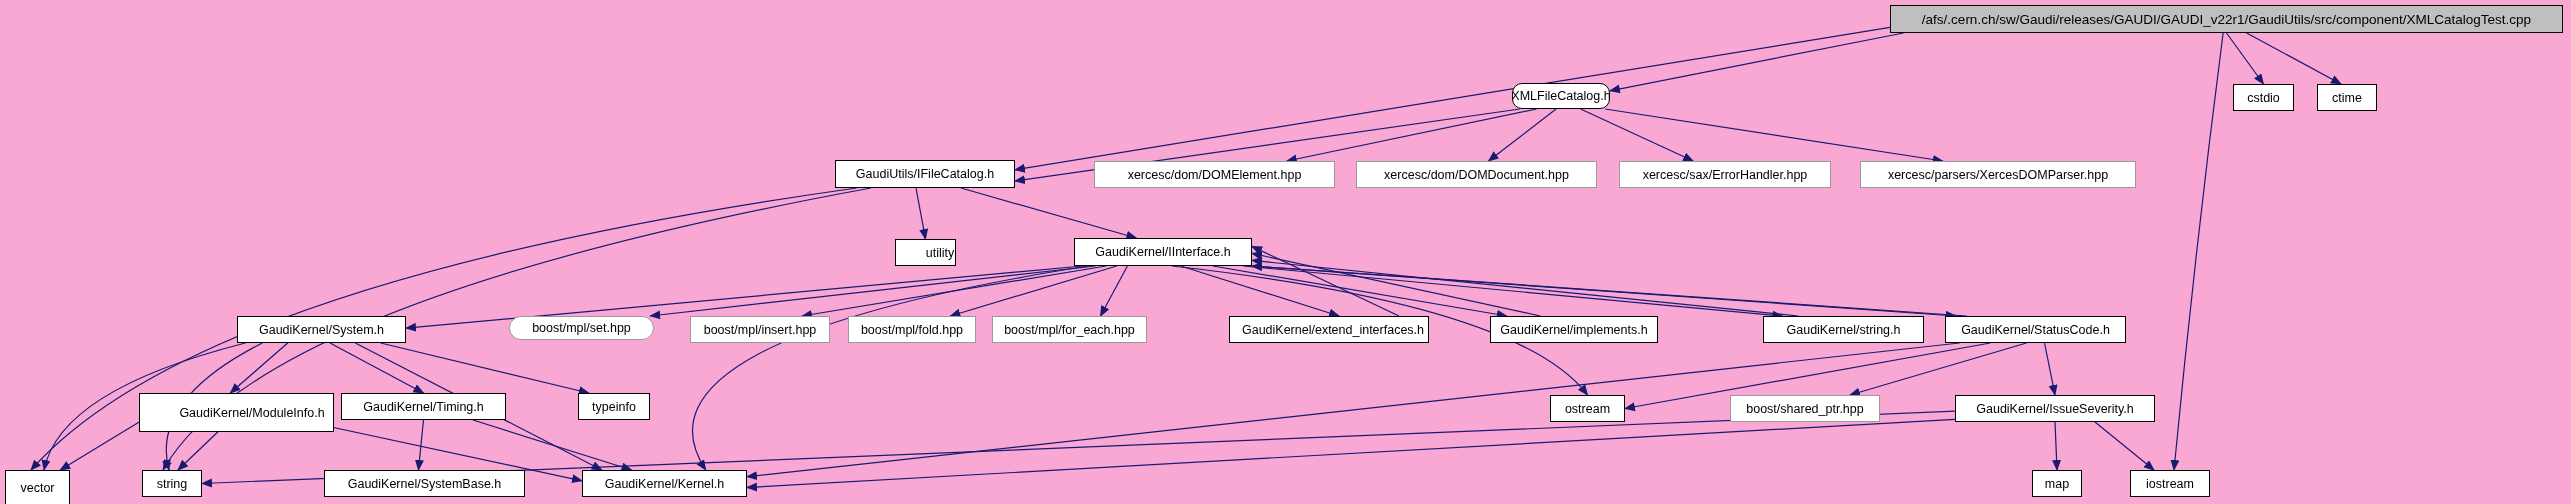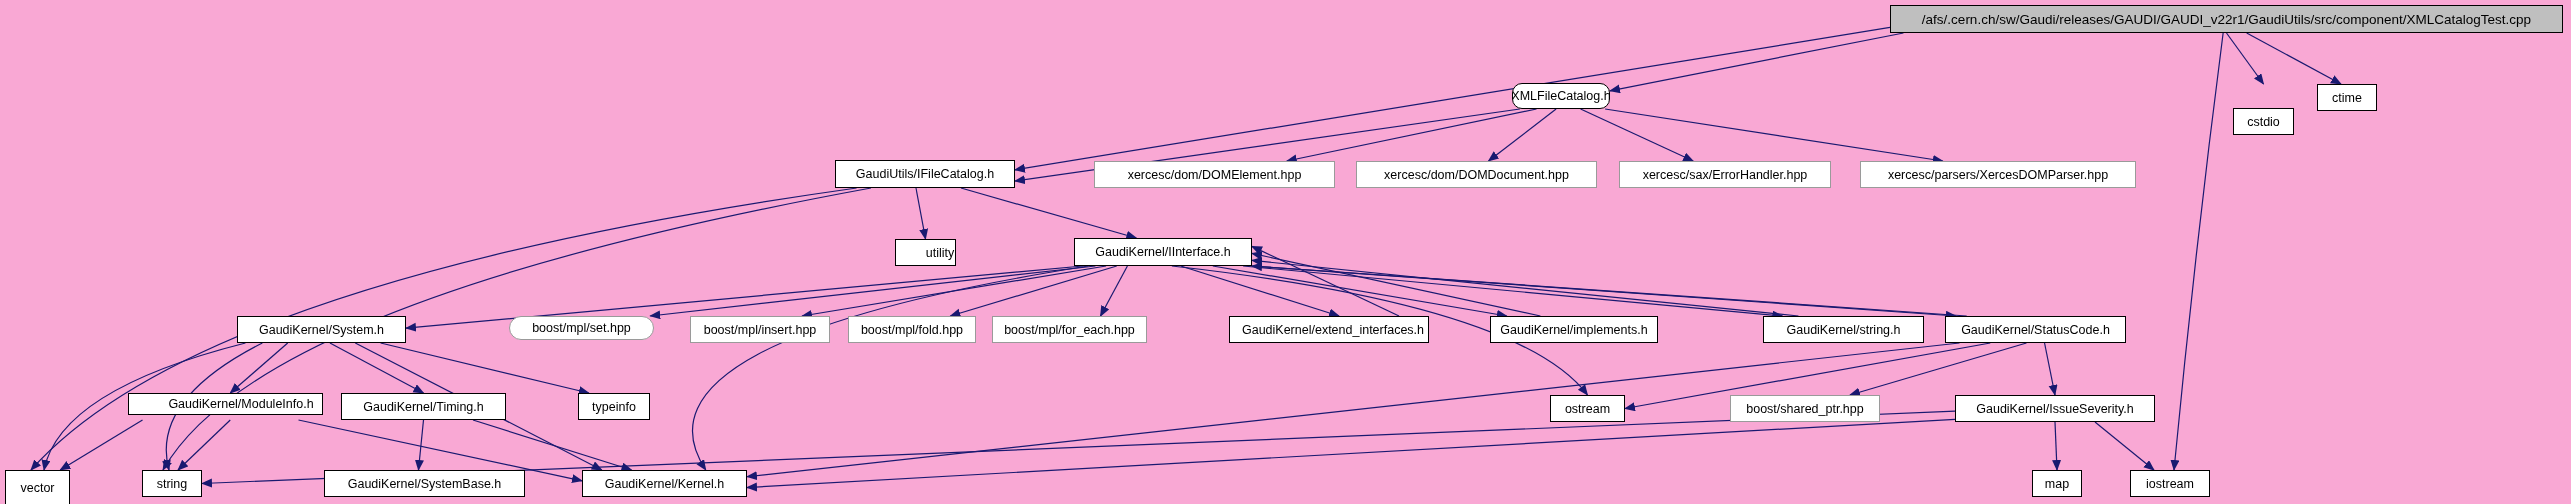--- a/index.html
+++ b/index.html
@@ -70,39 +70,39 @@
         <path d="M1959.48,343 Q1353.24,409.875 747,476.75" fill="none" stroke="#191970" stroke-width="1.2" marker-end="url(#arrow)"></path>
         <path d="M2055,422 Q2056,446 2057,470" fill="none" stroke="#191970" stroke-width="1.2" marker-end="url(#arrow)"></path>
         <path d="M2095,422 Q2124.5,446 2154,470" fill="none" stroke="#191970" stroke-width="1.2" marker-end="url(#arrow)"></path>
         <path d="M1955,411.2 Q1078.5,447.35 202,483.5" fill="none" stroke="#191970" stroke-width="1.2" marker-end="url(#arrow)"></path>
         <path d="M1955,419.3 Q1351,453.425 747,487.55" fill="none" stroke="#191970" stroke-width="1.2" marker-end="url(#arrow)"></path>
       </g>
   </svg>
   <div id="nodes">
       <div class="node root" title="/afs/.cern.ch/sw/Gaudi/releases/GAUDI/GAUDI_v22r1/GaudiUtils/src/component/XMLCatalogTest.cpp" style="left: 1890px; top: 5px; width: 673px; height: 28px;">/afs/.cern.ch/sw/Gaudi/releases/GAUDI/GAUDI_v22r1/GaudiUtils/src/component/XMLCatalogTest.cpp</div>
       <div class="node doc" title="XMLFileCatalog.h" style="left: 1512px; top: 83px; width: 98px; height: 26px; border-radius: 10px;">XMLFileCatalog.h</div>
-      <div class="node doc" title="cstdio" style="left: 2233px; top: 84px; width: 61px; height: 27px; margin-top: 24px;">cstdio</div>
+      <div class="node doc" title="cstdio" style="left: 2233px; top: 84px; width: 61px; height: 27px;">cstdio</div>
       <div class="node doc" title="ctime" style="left: 2317px; top: 84px; width: 60px; height: 27px;">ctime</div>
       <div class="node doc" title="GaudiUtils/IFileCatalog.h" style="left: 835px; top: 160px; width: 180px; height: 28px;">GaudiUtils/IFileCatalog.h</div>
       <div class="node external" title="xercesc/dom/DOMElement.hpp" style="left: 1094px; top: 161px; width: 241px; height: 27px;">xercesc/dom/DOMElement.hpp</div>
       <div class="node external" title="xercesc/dom/DOMDocument.hpp" style="left: 1356px; top: 161px; width: 241px; height: 27px;">xercesc/dom/DOMDocument.hpp</div>
       <div class="node external" title="xercesc/sax/ErrorHandler.hpp" style="left: 1619px; top: 161px; width: 212px; height: 27px;">xercesc/sax/ErrorHandler.hpp</div>
       <div class="node external" title="xercesc/parsers/XercesDOMParser.hpp" style="left: 1860px; top: 161px; width: 276px; height: 27px;">xercesc/parsers/XercesDOMParser.hpp</div>
       <div class="node doc" title="utility" style="left: 895px; top: 239px; width: 61px; height: 27px; padding-left: 29px;">utility</div>
       <div class="node doc" title="GaudiKernel/IInterface.h" style="left: 1074px; top: 238px; width: 178px; height: 28px;">GaudiKernel/IInterface.h</div>
       <div class="node doc" title="GaudiKernel/System.h" style="left: 237px; top: 316px; width: 169px; height: 27px;">GaudiKernel/System.h</div>
       <div class="node external" title="boost/mpl/set.hpp" style="left: 509px; top: 316px; width: 145px; height: 24px; border-radius: 13px;">boost/mpl/set.hpp</div>
       <div class="node external" title="boost/mpl/insert.hpp" style="left: 690px; top: 316px; width: 140px; height: 27px;">boost/mpl/insert.hpp</div>
       <div class="node external" title="boost/mpl/fold.hpp" style="left: 848px; top: 316px; width: 128px; height: 27px;">boost/mpl/fold.hpp</div>
       <div class="node external" title="boost/mpl/for_each.hpp" style="left: 992px; top: 316px; width: 155px; height: 27px;">boost/mpl/for_each.hpp</div>
       <div class="node doc" title="GaudiKernel/extend_interfaces.h" style="left: 1229px; top: 316px; width: 200px; height: 27px; padding-left: 8px;">GaudiKernel/extend_interfaces.h</div>
       <div class="node doc" title="GaudiKernel/implements.h" style="left: 1490px; top: 316px; width: 168px; height: 27px;">GaudiKernel/implements.h</div>
       <div class="node doc" title="GaudiKernel/extends.h" style="left: 1763px; top: 316px; width: 161px; height: 27px;">GaudiKernel/string.h</div>
       <div class="node doc" title="GaudiKernel/StatusCode.h" style="left: 1945px; top: 316px; width: 181px; height: 27px;">GaudiKernel/StatusCode.h</div>
-      <div class="node doc" title="GaudiKernel/ModuleInfo.h" style="left: 128px; top: 393px; width: 195px; height: 22px; padding-left: 31px;">GaudiKernel/ModuleInfo.h</div>
+      <div class="node doc" title="GaudiKernel/ModuleInfo.h" style="left: 139px; top: 393px; width: 195px; height: 39px; padding-left: 31px;">GaudiKernel/ModuleInfo.h</div>
       <div class="node doc" title="GaudiKernel/Timing.h" style="left: 341px; top: 393px; width: 165px; height: 27px;">GaudiKernel/Timing.h</div>
       <div class="node doc" title="typeinfo" style="left: 578px; top: 393px; width: 72px; height: 27px;">typeinfo</div>
       <div class="node doc" title="ostream" style="left: 1550px; top: 395px; width: 75px; height: 27px;">ostream</div>
       <div class="node external" title="boost/shared_ptr.hpp" style="left: 1730px; top: 395px; width: 150px; height: 27px;">boost/shared_ptr.hpp</div>
       <div class="node doc" title="GaudiKernel/IssueSeverity.h" style="left: 1955px; top: 395px; width: 200px; height: 27px;">GaudiKernel/IssueSeverity.h</div>
       <div class="node doc" title="vector" style="left: 5px; top: 470px; width: 65px; height: 36px;">vector</div>
       <div class="node doc" title="string" style="left: 142px; top: 470px; width: 60px; height: 27px;">string</div>
       <div class="node doc" title="GaudiKernel/SystemBase.h" style="left: 324px; top: 470px; width: 201px; height: 27px;">GaudiKernel/SystemBase.h</div>
       <div class="node doc" title="GaudiKernel/Kernel.h" style="left: 582px; top: 470px; width: 165px; height: 27px;">GaudiKernel/Kernel.h</div>
       <div class="node doc" title="map" style="left: 2032px; top: 470px; width: 50px; height: 27px;">map</div>

